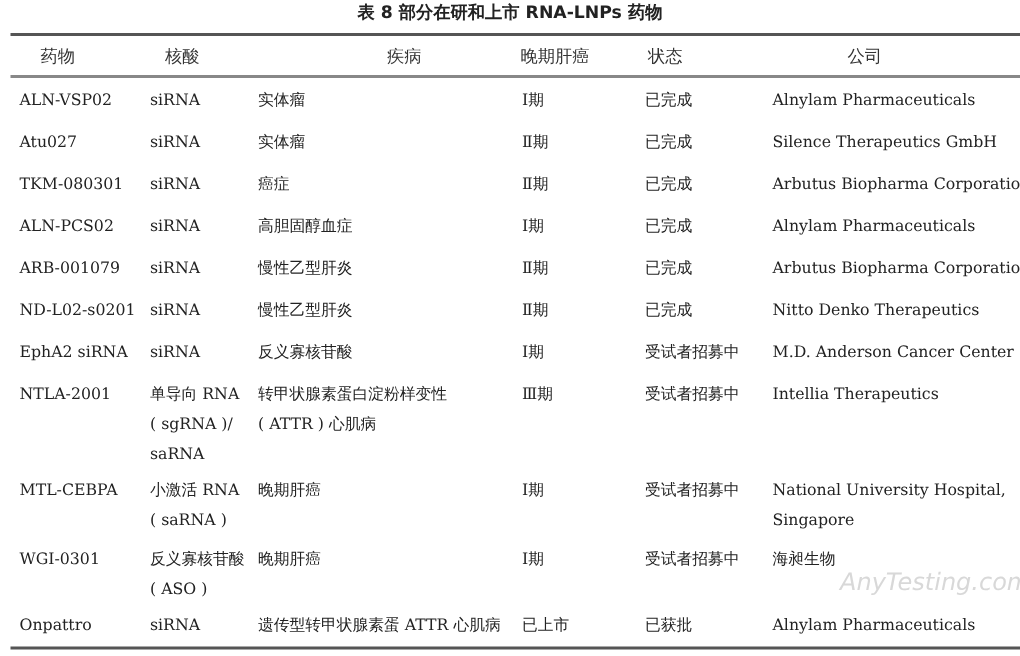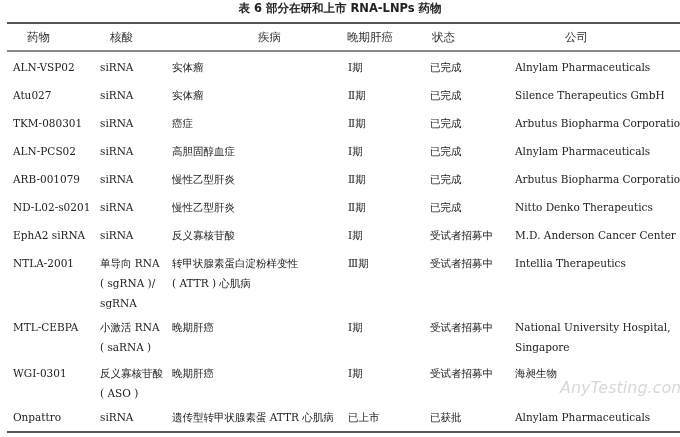--- a/index.html
+++ b/index.html
@@ -22,21 +22,21 @@
   .c4 { left:430px; }
   .c5 { left:515px; }
   .watermark { position:absolute; left:530px; top:380px; width:150px;
                font-family:"DejaVu Sans","Liberation Sans",sans-serif; color:#c9c9c9; pointer-events:none; }
   .wm-cn { font-size:27px; font-weight:bold; letter-spacing:1px; line-height:30px; color:rgba(190,190,190,0.75); }
   .wm-en { font-size:16px; font-style:italic; line-height:16px; margin-left:30px; color:rgba(200,200,200,0.7); }
 </style>
 </head>
 <body>
 
-<div class="title">表 6   部分在研和上市 RNA-LNPs 药物</div>
+<div class="title">表 8   部分在研和上市 RNA-LNPs 药物</div>
 
 <div class="rule top"></div>
 
 <div>
   <span class="hdr" style="left:27px">药物</span>
   <span class="hdr" style="left:110px">核酸</span>
   <span class="hdr" style="left:258px">疾病</span>
   <span class="hdr" style="left:347px">晚期肝癌</span>
   <span class="hdr" style="left:432px">状态</span>
   <span class="hdr" style="left:565px">公司</span>
@@ -104,21 +104,21 @@
   <span class="cell c2">反义寡核苷酸</span>
   <span class="cell c3">Ⅰ期</span>
   <span class="cell c4">受试者招募中</span>
   <span class="cell c5">M.D. Anderson Cancer Center</span>
 </div>
 
 <div class="row" style="top:253px">
   <span class="cell c0">NTLA-2001</span>
   <span class="cell c1">单导向 RNA</span>
   <span class="cell c1" style="top:20px">( sgRNA )/</span>
-  <span class="cell c1" style="top:40px">sgRNA</span>
+  <span class="cell c1" style="top:40px">saRNA</span>
   <span class="cell c2">转甲状腺素蛋白淀粉样变性</span>
   <span class="cell c2" style="top:20px">( ATTR ) 心肌病</span>
   <span class="cell c3">Ⅲ期</span>
   <span class="cell c4">受试者招募中</span>
   <span class="cell c5">Intellia Therapeutics</span>
 </div>
 
 <div class="row" style="top:317px">
   <span class="cell c0">MTL-CEBPA</span>
   <span class="cell c1">小激活 RNA</span>

